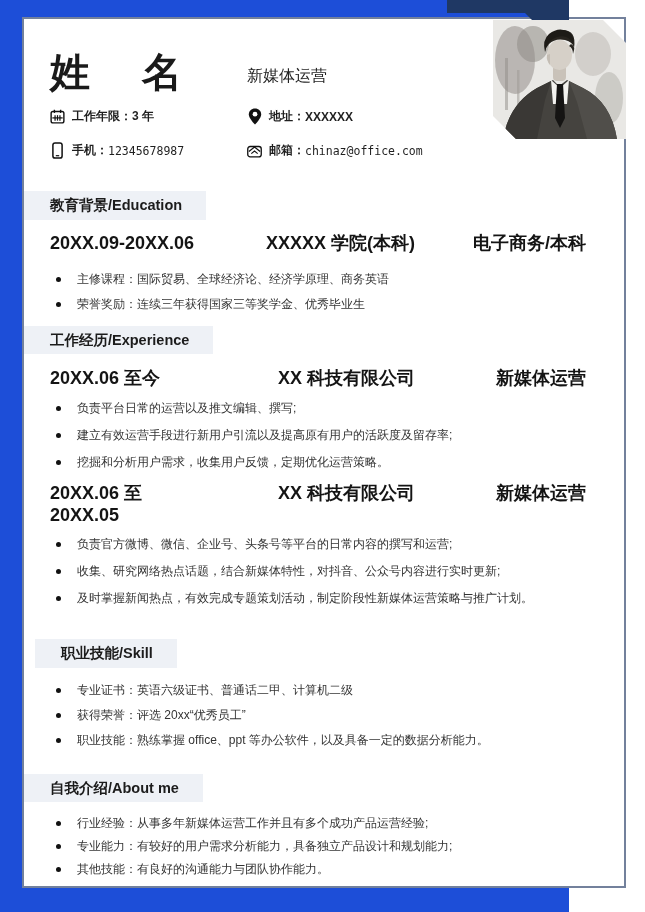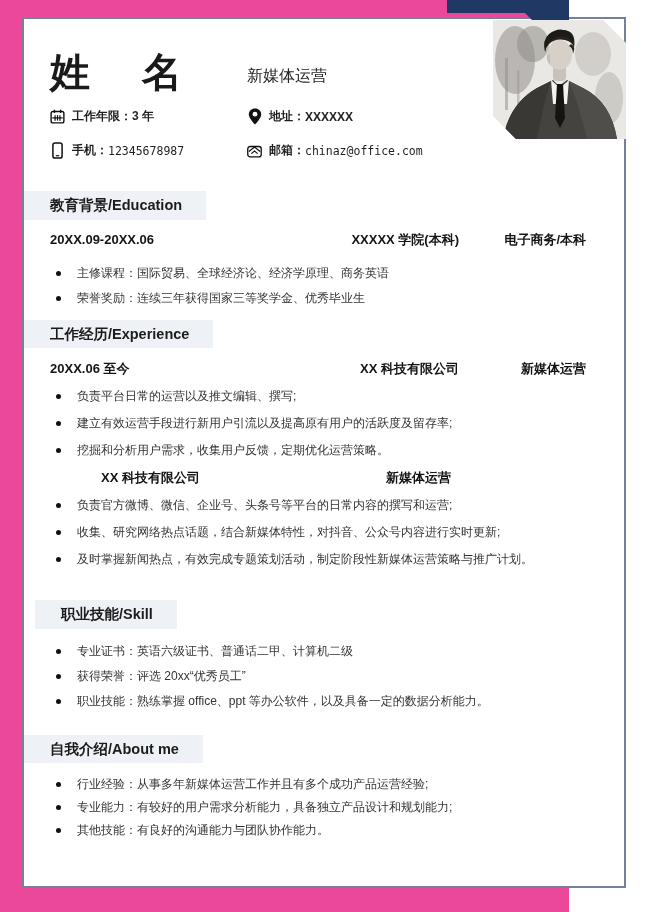--- a/index.html
+++ b/index.html
@@ -1,18 +1,18 @@
 <!DOCTYPE html>
 <html><head>
 <meta charset="utf-8">
 <style>
   * { margin:0; padding:0; box-sizing:border-box; }
   html,body { width:645px; height:912px; background:#ffffff; overflow:hidden;
               font-family:"Liberation Sans","DejaVu Sans",sans-serif; }
-  .canvas { position:relative; width:569px; height:912px; background:#ec4899; }
+  .canvas { position:relative; width:569px; height:912px; background:#1d4ed8; }
 
   
   .page { position:absolute; left:22px; top:17px; width:604px; height:871px;
           background:#ffffff; border:2px solid #73819c;
           padding:27px 30px 0 26px; }
 
   
   .ribbon { position:absolute; right:0; top:0; width:145px; height:145px; z-index:3; }
 
   
@@ -35,21 +35,21 @@
   .cv { font-weight:700; white-space:nowrap; }
   .cv.mono { font-family:"DejaVu Sans Mono","Liberation Mono",monospace;
              font-weight:400; font-size:11.5px; }
 
   
   .sec-bar-wrap { margin-left:-26px; }
   .sec-bar { display:inline-block; background:#eef1f6; color:#1c1c1c;
              font-size:14.5px; font-weight:700; line-height:1;
              padding:7px 24px 7px 26px; white-space:nowrap; }
   .row3 { display:grid; grid-template-columns:150px 215px 1fr; align-items:baseline;
-          font-size:13px; font-weight:700; color:#141414;gap:44px; }
+          font-size:18px; font-weight:700; color:#141414; }
   .row3 .c2 { text-align:right; }
   .row3 .c3 { text-align:right; padding-right:8px; }
   ul.blist { list-style:none; }
   .bullet-item { display:flex; align-items:flex-start; font-size:12px; color:#333;
                  line-height:16px; }
   .dot { width:5px; height:5px; border-radius:50%; background:#111; flex:none;
          margin:6px 16px 0 6px; }
 
   
   .sec-education .sec-bar-wrap { margin-top:32px; }
@@ -182,20 +182,21 @@
           <span class="dot"></span>
           <span>建立有效运营手段进行新用户引流以及提高原有用户的活跃度及留存率;</span>
           </li>
         <li class="bullet-item">
           <span class="dot"></span>
           <span>挖掘和分析用户需求，收集用户反馈，定期优化运营策略。</span>
           </li>
       </ul>
 
       <div class="row3 job2">
+        <span class="c1">20XX.06 至 20XX.05</span>
         <span class="c2">XX 科技有限公司</span>
         <span class="c3">新媒体运营</span>
       </div>
       <ul class="blist j2">
         <li class="bullet-item">
           <span class="dot"></span>
           <span>负责官方微博、微信、企业号、头条号等平台的日常内容的撰写和运营;</span>
           </li>
         <li class="bullet-item">
           <span class="dot"></span>

